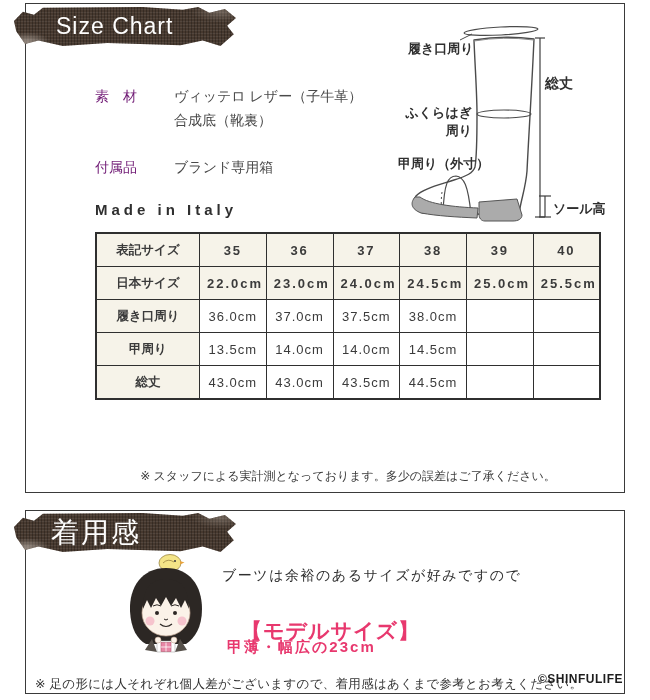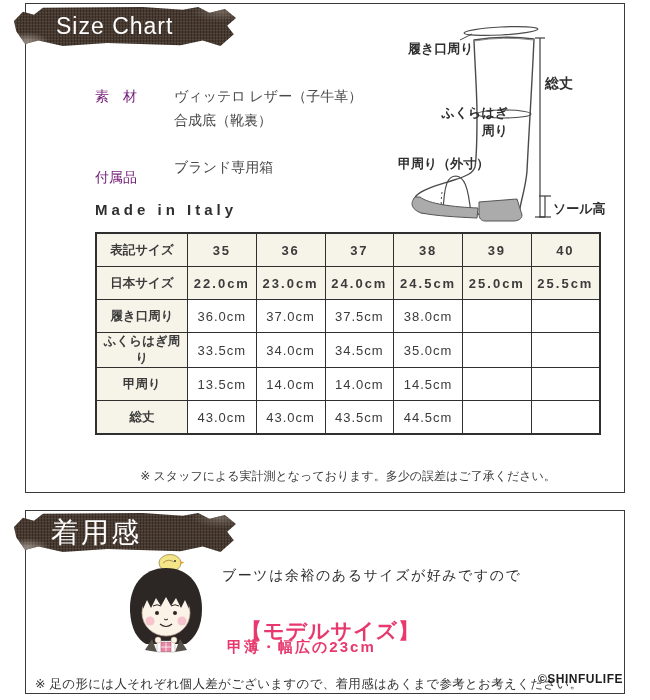--- a/index.html
+++ b/index.html
@@ -29,21 +29,21 @@
   #banner-fit .t{padding-left:37px;font-size:28px;letter-spacing:2px;}
   
   .spec-label{font-size:14px;color:#701a75;}
   .spec-val{font-size:14px;color:#4a4a4a;}
   #origin{font-weight:bold;font-size:15px;letter-spacing:4px;color:#2f2f2f;}
   
   #boot-wrap{left:393px;top:25px;width:240px;height:200px;}
   .boot-label{position:absolute;font-size:13px;font-weight:bold;color:#2e2e2e;white-space:nowrap;}
   
   #size-table{position:absolute;left:95px;top:232px;border-collapse:collapse;table-layout:fixed;width:506px;border:2px solid #2f2f2f;}
-  #size-table th,#size-table td{border:1px solid #2f2f2f;height:32px;text-align:center;vertical-align:middle;padding:0 1px;}
+  #size-table th,#size-table td{border:1px solid #2f2f2f;height:32px;text-align:center;vertical-align:middle;padding:0 7px;}
   #size-table th{width:88px;background:#f6f3e9;font-size:12.5px;font-weight:bold;color:#3b3b3b;}
   #size-table td{font-size:13px;letter-spacing:1px;background:#fff;color:#3b3b3b;}
   #size-table tr.hdr td{background:#f6f3e9;font-weight:bold;letter-spacing:2px;margin-top:29px;}
   #table-note{left:95px;top:468px;width:506px;text-align:center;font-size:12px;color:#3b3b3b;}
   
   #fit-comment{left:222px;top:565px;font-size:14px;letter-spacing:1.5px;line-height:21px;color:#2f2f2f;}
   .pink{color:#e8386e;font-weight:bold;}
   #model-heading{left:221px;top:617px;font-size:21px;letter-spacing:1px;margin-left:20px;}
   #model-value{left:227px;top:638px;font-size:15px;letter-spacing:2px;}
   #fit-footnote{left:35px;top:676px;font-size:12.5px;letter-spacing:.3px;color:#333;}
@@ -54,21 +54,21 @@
 
 <div class="panel" id="panel-size"></div>
 
 <div class="banner" id="banner-size">
   <span class="t">Size Chart</span>
 </div>
 
 <div class="abs spec-label" style="left:95px;top:88px;">素　材</div>
 <div class="abs spec-val" style="left:174px;top:88px;">ヴィッテロ レザー（子牛革）</div>
 <div class="abs spec-val" style="left:174px;top:112px;">合成底（靴裏）</div>
-<div class="abs spec-label" style="left:95px;top:159px;margin-top:10px;">付属品</div>
+<div class="abs spec-label" style="left:95px;top:159px;">付属品</div>
 <div class="abs spec-val" style="left:174px;top:159px;text-align:center;">ブランド専用箱</div>
 <div class="abs" id="origin" style="left:95px;top:201px;">Made in Italy</div>
 
 <div class="abs" id="boot-wrap">
   <svg width="240" height="200" viewBox="0 0 240 200">
 
     <ellipse cx="108" cy="6" rx="37" ry="4" fill="none" stroke="#4b4b4b" stroke-width="1.2" transform="rotate(-3 108 6)"></ellipse>
 
     <path d="M79,9 L67,15" fill="none" stroke="#4b4b4b" stroke-width="1"></path>
 
@@ -93,21 +93,21 @@
     </g>
 
     <g stroke="#3f3f3f" stroke-width="1.2">
       <line x1="152" y1="171" x2="152" y2="192"></line>
       <line x1="146" y1="171" x2="158" y2="171"></line>
       <line x1="146" y1="192" x2="158" y2="192"></line>
     </g>
   </svg>
   <div class="boot-label" style="left:15px;top:15px;">履き口周り</div>
   <div class="boot-label" style="left:152px;top:50px;font-size:14px;">総丈</div>
-  <div class="boot-label" style="left:9px;top:79px;width:70px;text-align:right;margin-left:36px;">
+  <div class="boot-label" style="left:9px;top:79px;width:70px;text-align:right;">
     <div>ふくらはぎ</div>
     <div>周り</div>
   </div>
   <div class="boot-label" style="left:5px;top:130px;">甲周り（外寸）</div>
   <div class="boot-label" style="left:160px;top:175px;">ソール高</div>
 </div>
 
 <table id="size-table">
   <tbody>
       <tr class="hdr">
@@ -131,29 +131,20 @@
       <tr>
         <th>履き口周り</th>
         <td>36.0cm</td>
         <td>37.0cm</td>
         <td>37.5cm</td>
         <td>38.0cm</td>
         <td></td>
         <td></td>
       </tr>
       <tr>
-        <th>ふくらはぎ周り</th>
-        <td>33.5cm</td>
-        <td>34.0cm</td>
-        <td>34.5cm</td>
-        <td>35.0cm</td>
-        <td></td>
-        <td></td>
-      </tr>
-      <tr>
         <th>甲周り</th>
         <td>13.5cm</td>
         <td>14.0cm</td>
         <td>14.0cm</td>
         <td>14.5cm</td>
         <td></td>
         <td></td>
       </tr>
       <tr>
         <th>総丈</th>

